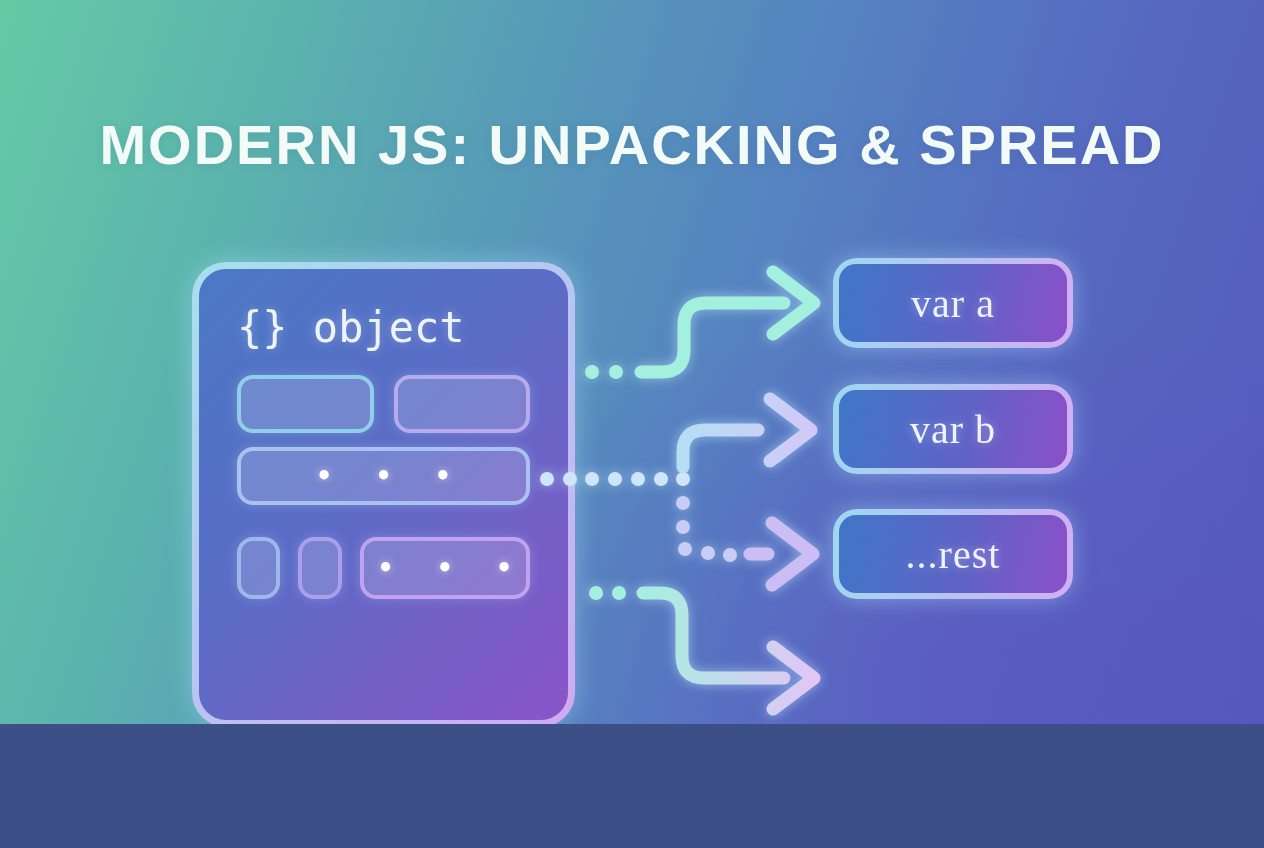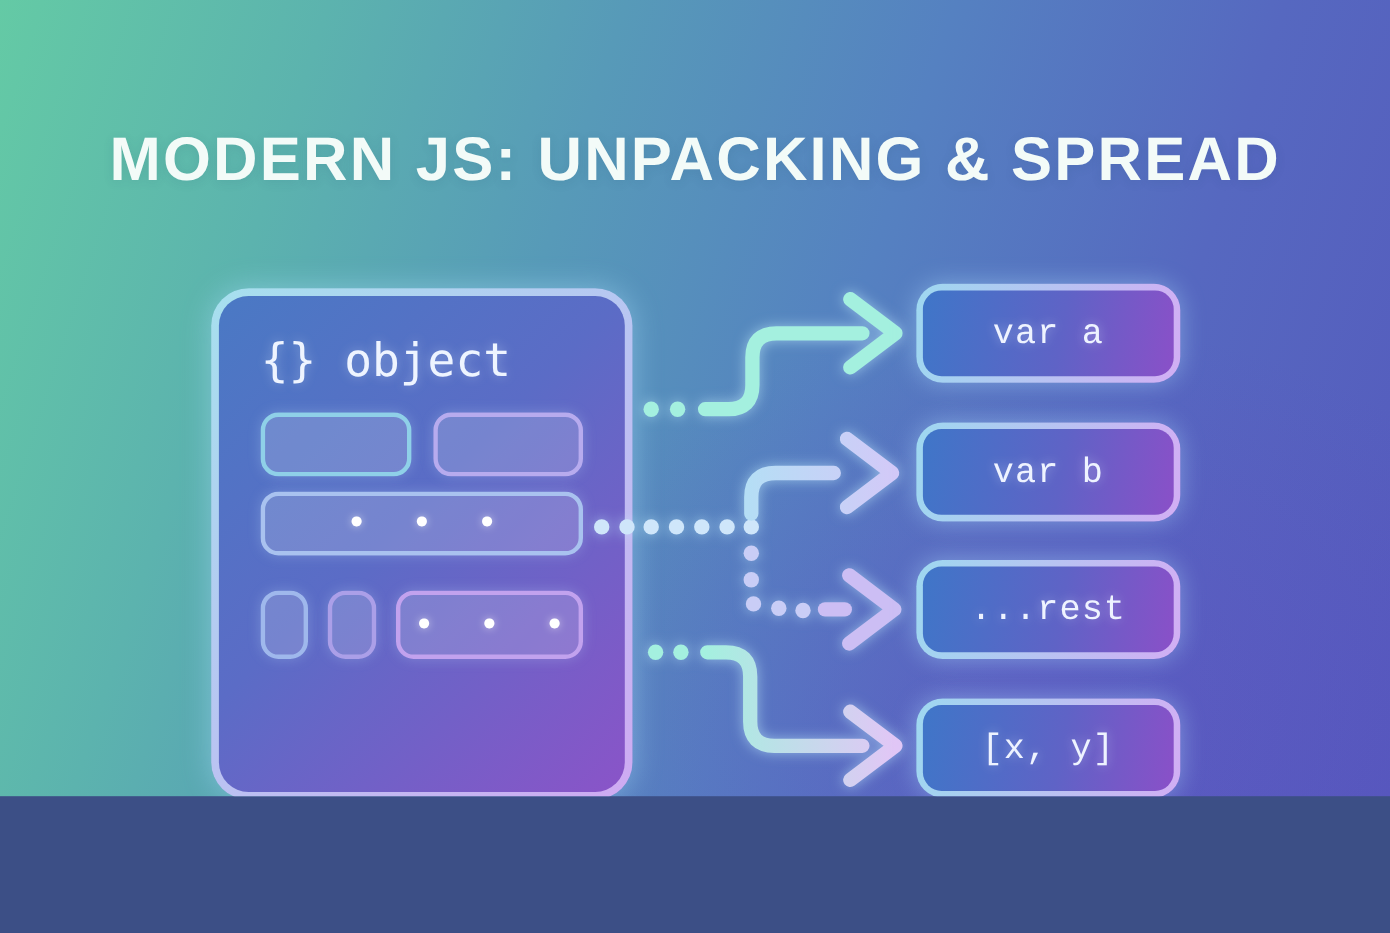--- a/index.html
+++ b/index.html
@@ -58,21 +58,21 @@
   .target {
     position:absolute; left:833px; width:240px; height:90px;
     box-sizing:border-box; padding:6px; border-radius:24px;
     background:linear-gradient(100deg,#9ed8f0 0%,#d2aef4 100%);
     box-shadow:0 0 22px rgba(175,225,255,0.45);
   }
   .target-inner {
     width:100%; height:100%; border-radius:17px;
     background:linear-gradient(100deg,#3f76c8 0%,#5f63c6 55%,#8a50c8 100%);
     display:flex; align-items:center; justify-content:center;
-    font-family:Liberation Mono, monospace; font-size:32px; letter-spacing:1px;
+    font-family:Liberation Serif, serif; font-size:40px; letter-spacing:1px;
     color:#eef3ff; text-shadow:0 0 10px rgba(230,240,255,0.4); white-space:pre;
   }
   .t1 { top:258px; } .t2 { top:384px; } .t3 { top:509px; } .t4 { top:635px; }
   
   .arrows {
     position:absolute; left:0; top:0; pointer-events:none;
     filter:drop-shadow(0 0 6px rgba(195,240,255,0.55));
   }
   .arrows path { fill:none; stroke-width:13; stroke-linecap:round; stroke-linejoin:round; }
 </style>
@@ -157,17 +157,14 @@
 
   <div class="target t1">
     <div class="target-inner">var a</div>
   </div>
   <div class="target t3">
     <div class="target-inner">...rest</div>
   </div>
   <div class="target t2">
     <div class="target-inner">var b</div>
   </div>
-  <div class="target t4">
-    <div class="target-inner">[x, y]</div>
-  </div>
 
 </div>
 
 </body></html>

